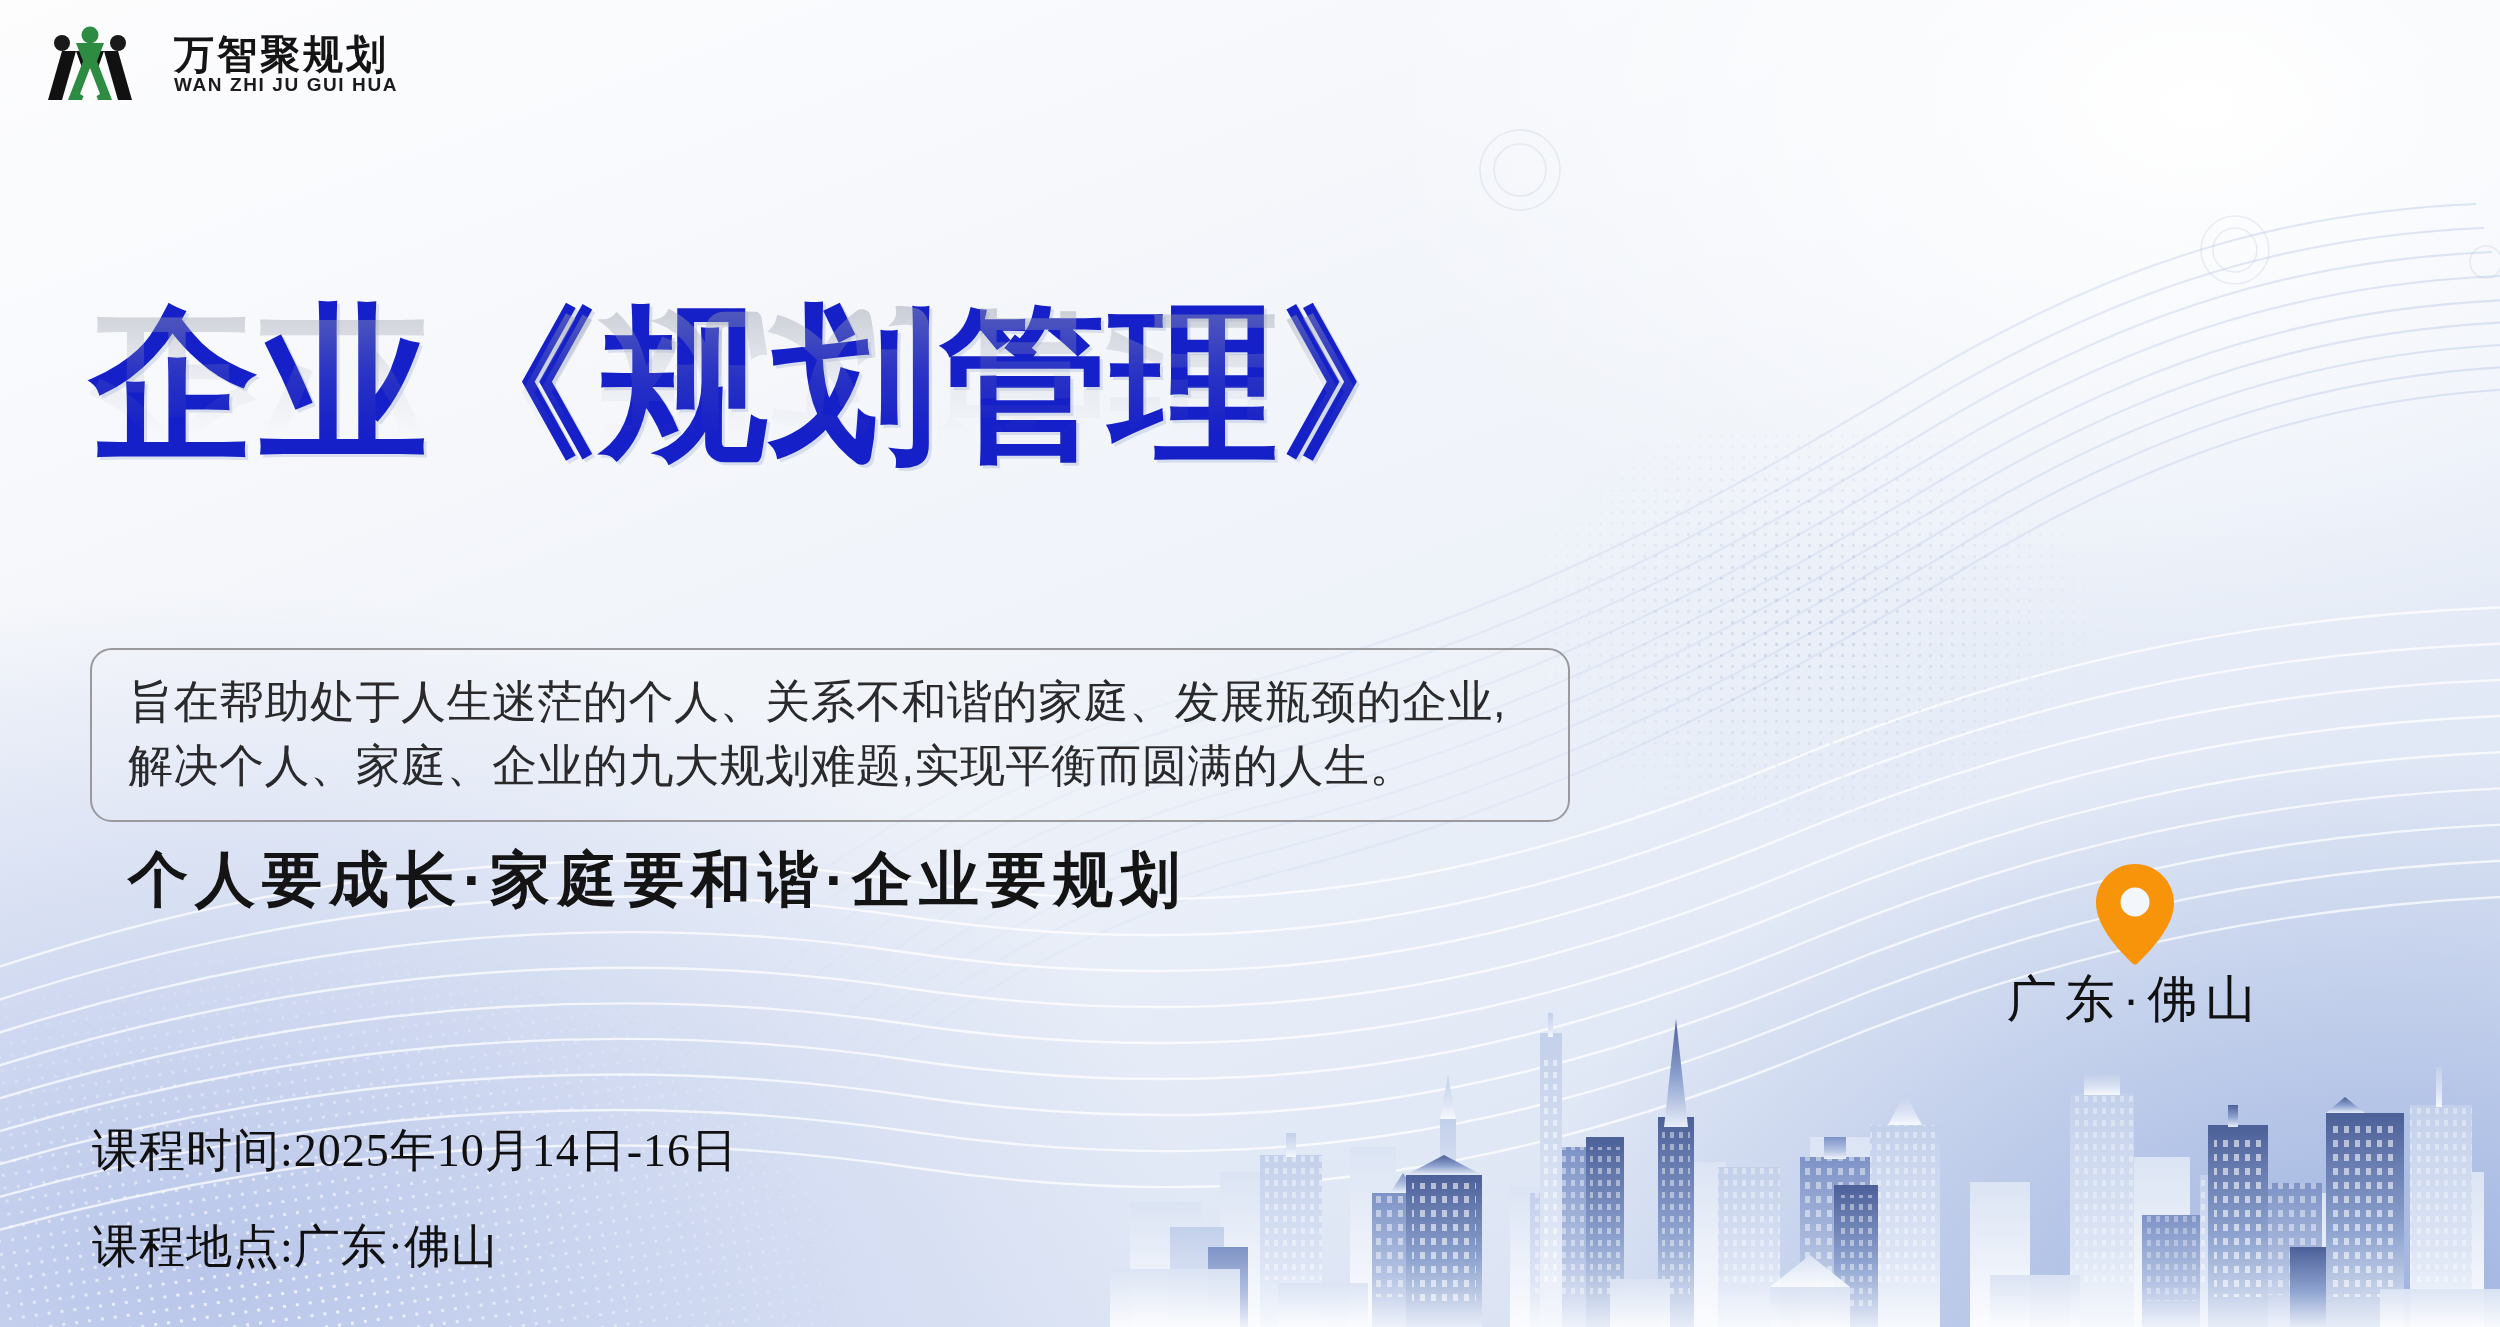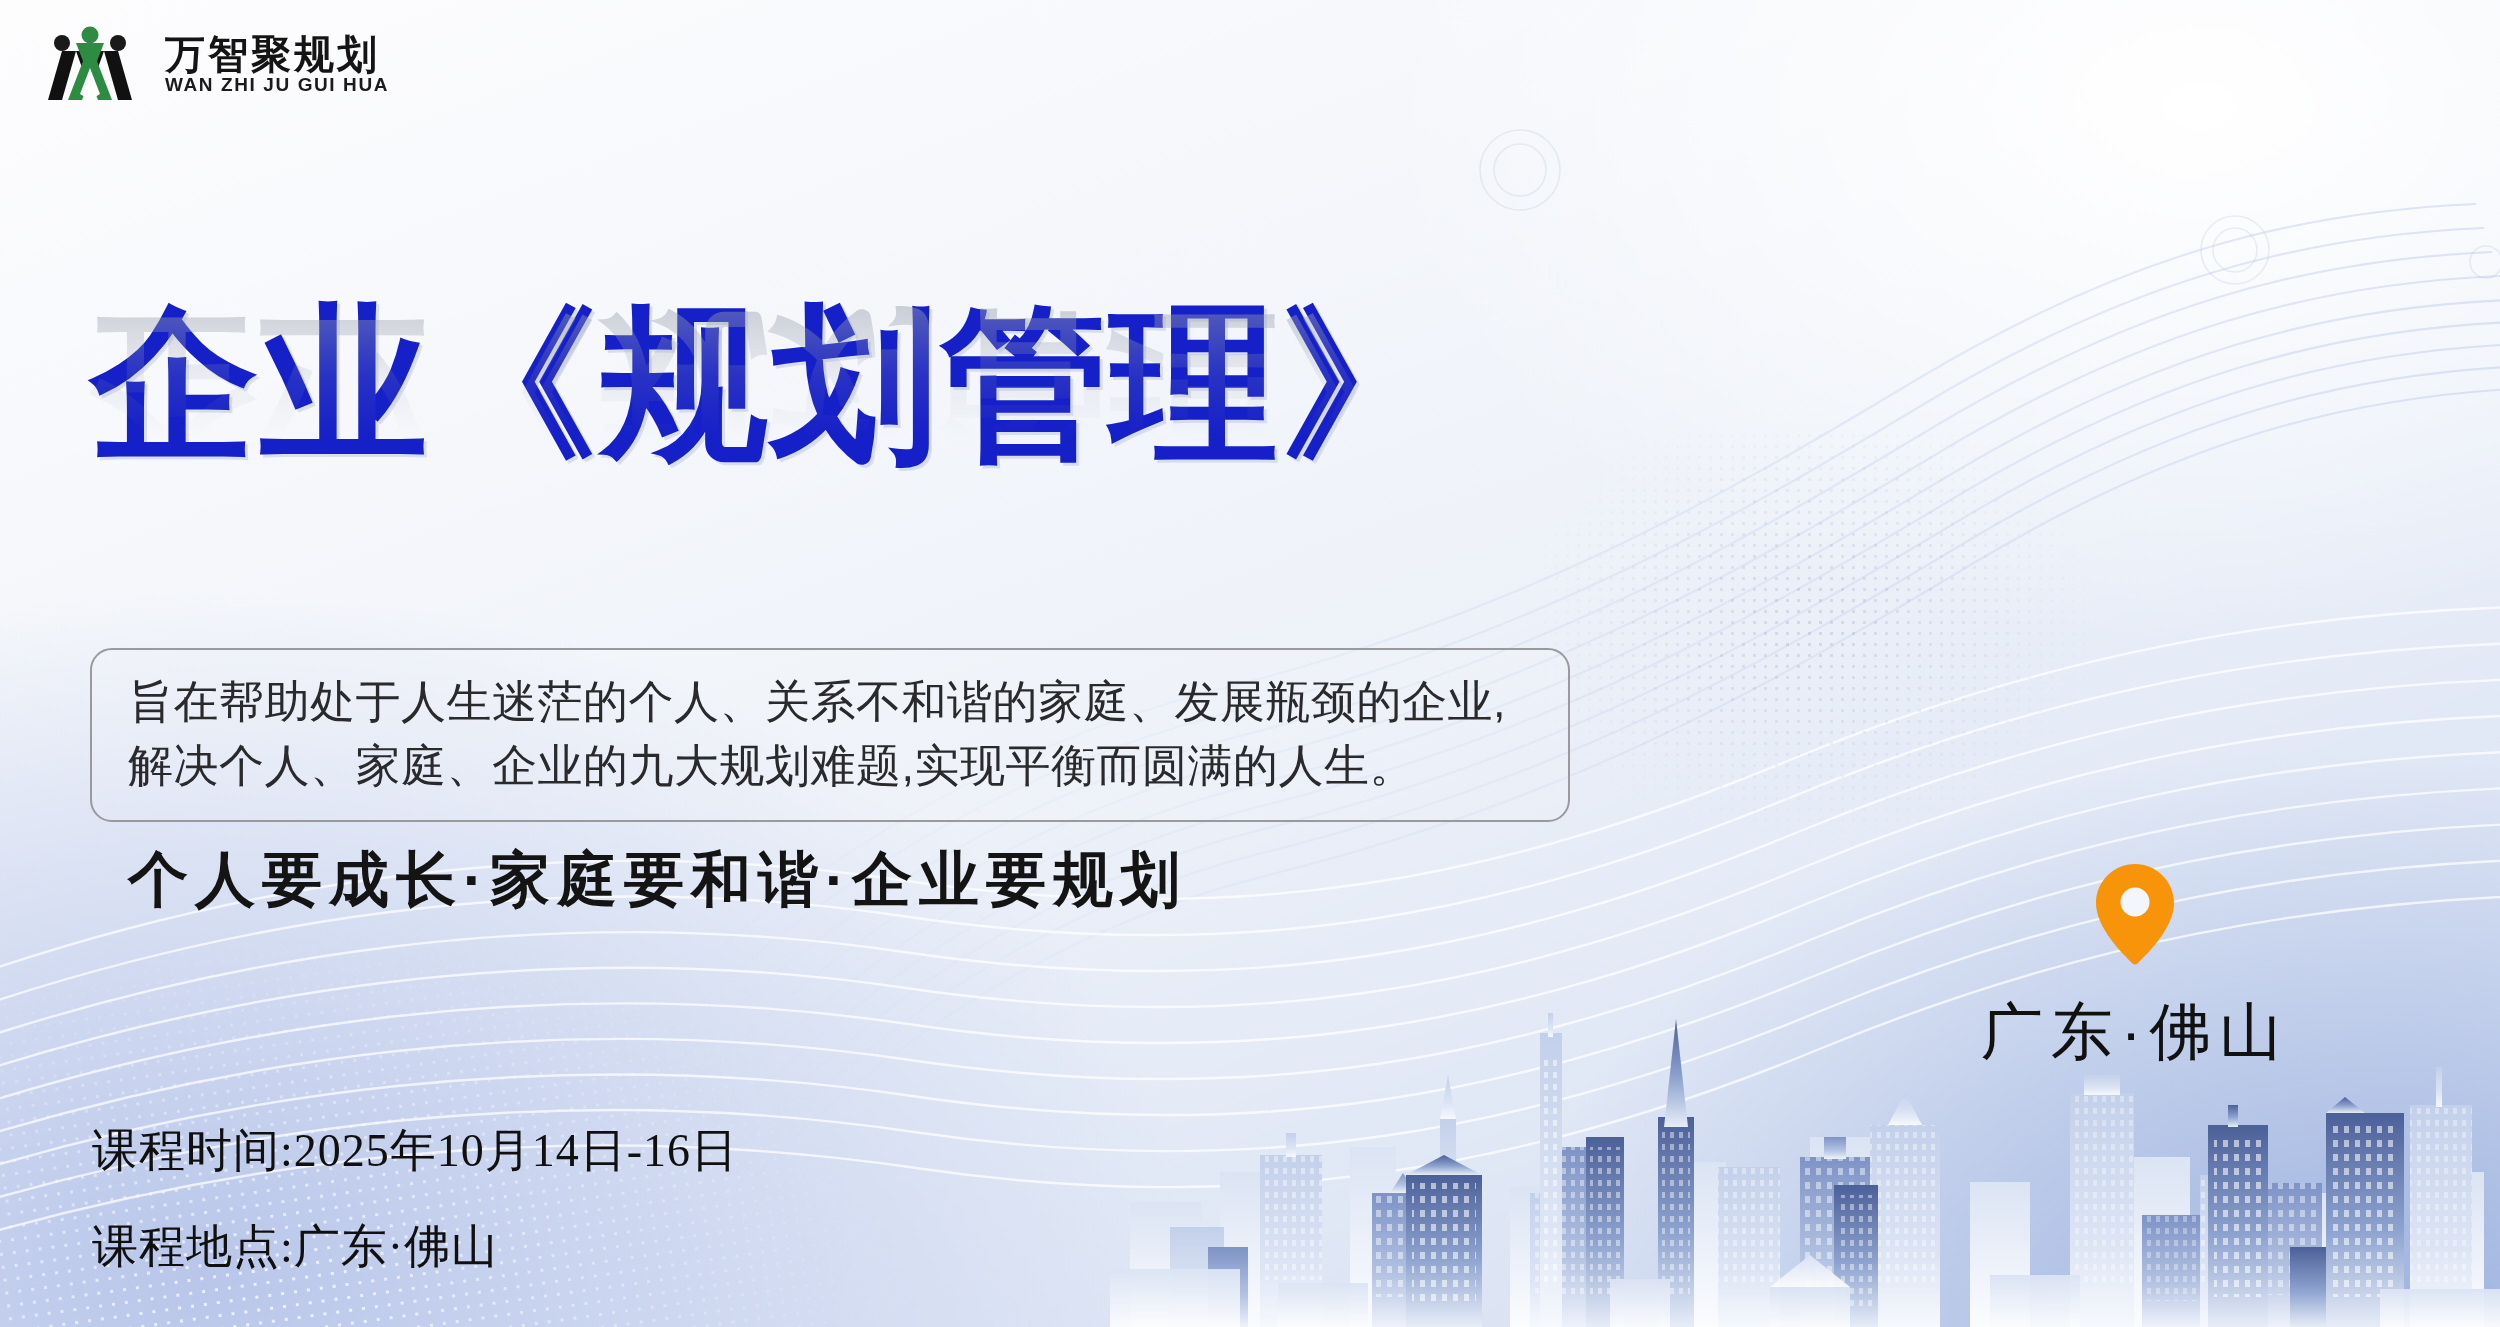--- a/index.html
+++ b/index.html
@@ -34,21 +34,21 @@
   .dotfield2{
     position:absolute;right:60px;top:430px;width:900px;height:640px;
     background-image:radial-gradient(circle, rgba(120,140,180,.30) 1.4px, rgba(0,0,0,0) 1.7px);
     background-size:11px 11px;
     -webkit-mask-image:radial-gradient(ellipse 420px 330px at 30% 30%, #000 0%, transparent 70%);
     mask-image:radial-gradient(ellipse 420px 330px at 30% 30%, #000 0%, transparent 70%);
     opacity:.8;
   }
 
   
-  .logo{position:absolute;left:42px;top:24px;display:flex;align-items:center;gap:27px;}
+  .logo{position:absolute;left:42px;top:24px;display:flex;align-items:center;gap:36px;}
   .logo-mark{width:96px;height:80px;flex:none;}
   .logo-text{display:flex;flex-direction:column;line-height:1;}
   .logo-cn{
     font-family:"Liberation Serif","DejaVu Serif",serif;
     font-size:40px;font-weight:700;color:#141414;letter-spacing:3px;
   }
   .logo-en{
     font-size:19px;font-weight:700;color:#1b1b1b;letter-spacing:1.6px;
   }
 
@@ -89,21 +89,21 @@
     letter-spacing:7px;white-space:nowrap;
   }
 
   
   .course-info{position:absolute;left:92px;top:1120px;}
   .course-row{font-size:46px;color:#101010;letter-spacing:1px;white-space:nowrap;margin-bottom:34px;font-family:Liberation Serif, serif;}
 
   
   .loc{position:absolute;left:1955px;top:862px;width:360px;text-align:center;}
   .pin{width:84px;height:104px;margin:0 auto;display:block;}
-  .loc-text{margin-top:24px;font-size:62px;color:#111;letter-spacing:8px;white-space:nowrap;}
+  .loc-text{font-size:50px;color:#111;letter-spacing:8px;white-space:nowrap;}
 
   
   .skyline{position:absolute;right:0;bottom:0;width:1390px;height:330px;pointer-events:none;}
   .skyline svg{display:block;width:100%;height:100%;}
 </style>
 </head>
 <body>
 
 <div class="poster">
 

